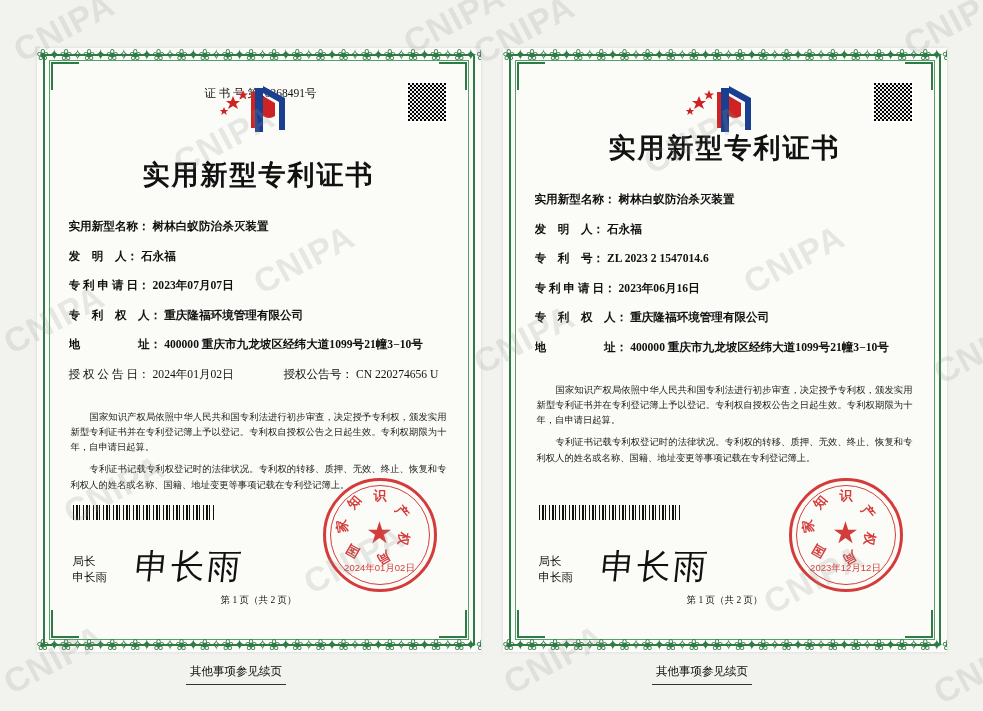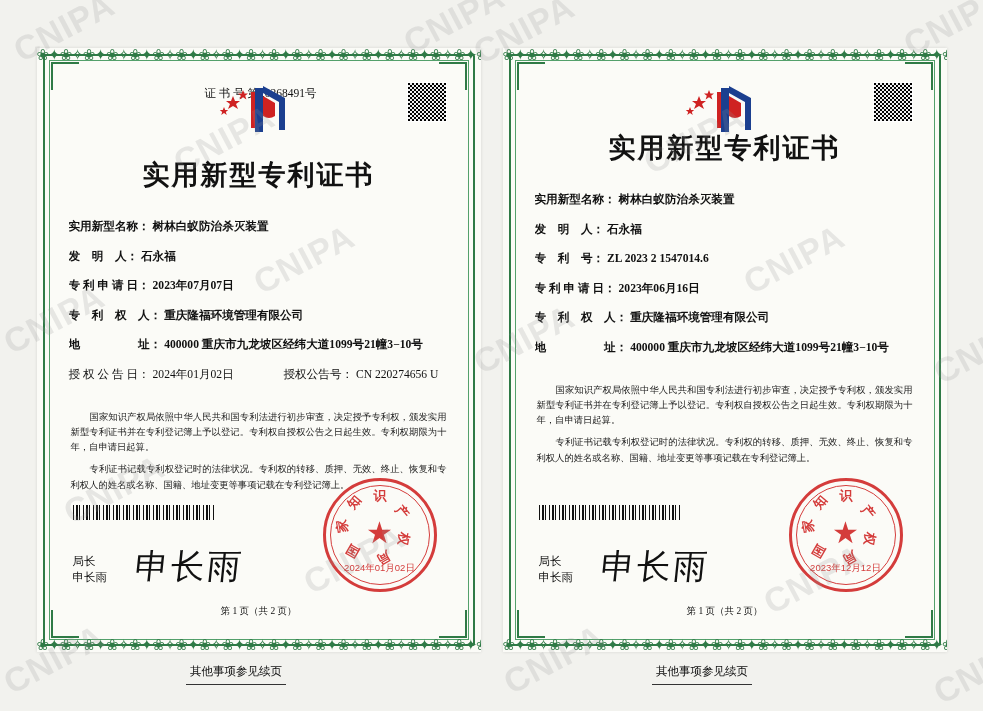--- a/index.html
+++ b/index.html
@@ -241,21 +241,21 @@
     bottom: 14px;
     width: 100%;
     text-align: center;
     font-size: 9.5px;
     color: #cf2222;
     font-family: "Liberation Sans", sans-serif;
   }
   .page-no {
     position: absolute;
     left: 0; right: 0;
-    bottom: 8px;
+    bottom: 19px;
     text-align: center;
     font-size: 9.5px;
     color: #111;
   }
   .footer-note {
     position: absolute;
     width: 444px;
     text-align: center;
     font-size: 11.5px;
     color: #111;

